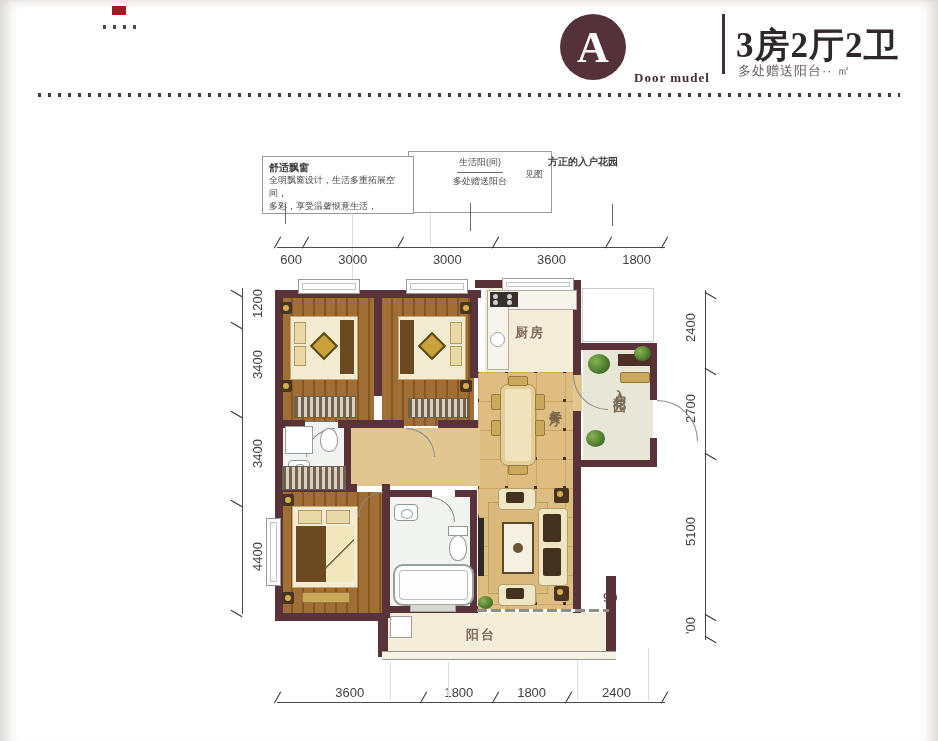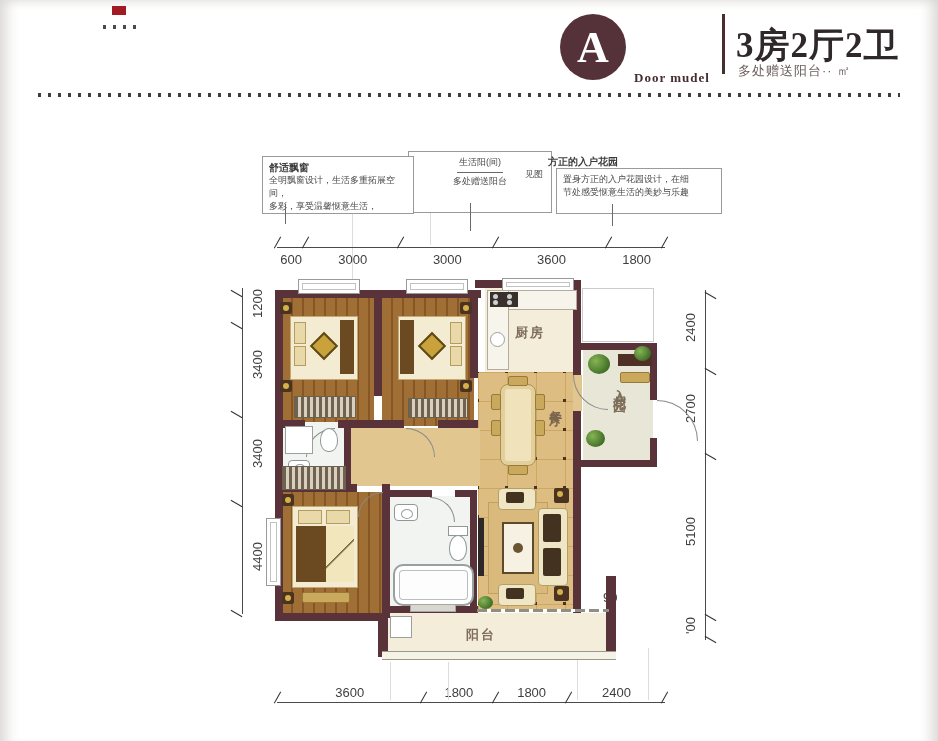--- a/index.html
+++ b/index.html
@@ -133,24 +133,20 @@
     <div style="border-bottom:1px solid #6a6a6a;width:46px;margin:3px auto 2px auto;"></div>
     <div style="position:absolute;right:8px;top:16px;">见图</div>
     <div>多处赠送阳台</div>
   </div>
   <div class="callout co-left">
     <div class="ct">舒适飘窗</div>
     <div>全明飘窗设计，生活多重拓展空间，</div>
     <div>多彩，享受温馨惬意生活，</div>
   </div>
   <div class="co-right-title">方正的入户花园</div>
-  <div class="callout co-right">
-    <div>置身方正的入户花园设计，在细</div>
-    <div>节处感受惬意生活的美妙与乐趣</div>
-  </div>
   <div class="stub" style="left:285px;top:204px;height:20px;"></div>
   <div class="stub" style="left:470px;top:203px;height:28px;"></div>
   <div class="stub" style="left:612px;top:204px;height:22px;"></div>
 
   <div class="dim dimh" style="left:277px;top:247px;width:388px;">
     <div class="seg" style="flex:900;">
         <span>600</span>
       </div>
     <div class="seg" style="flex:3000;">
         <span>3000</span>

